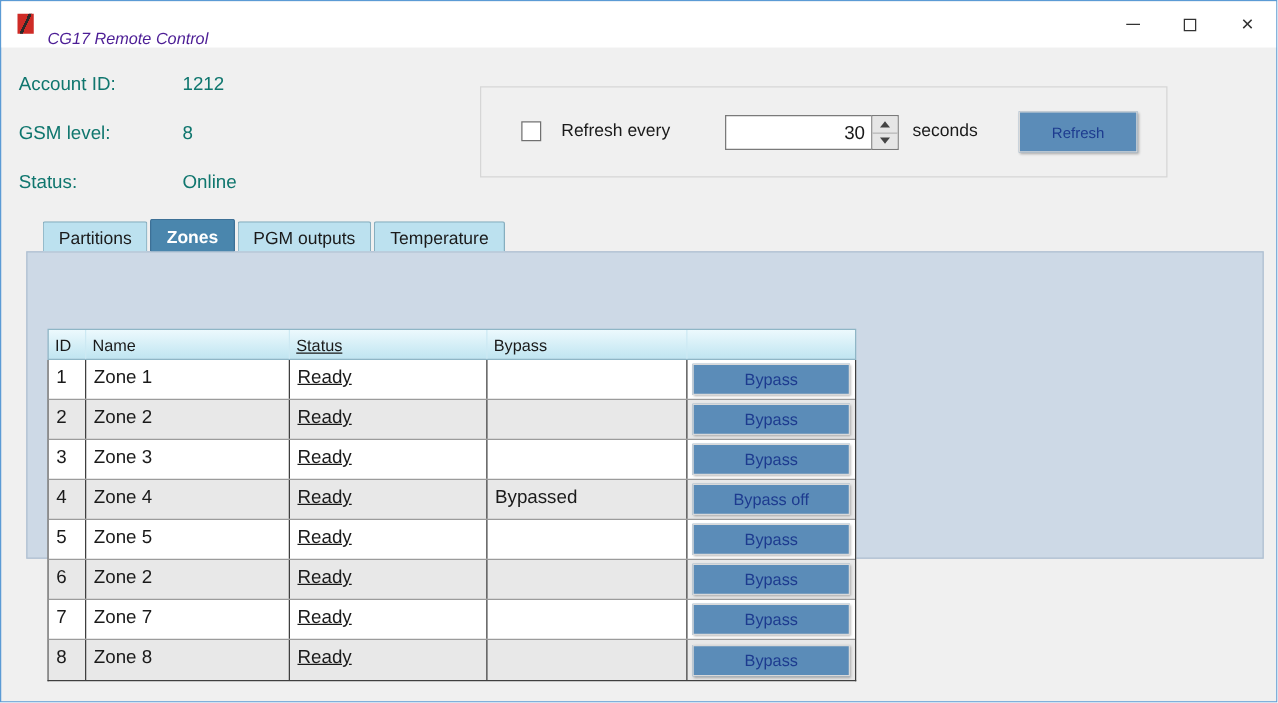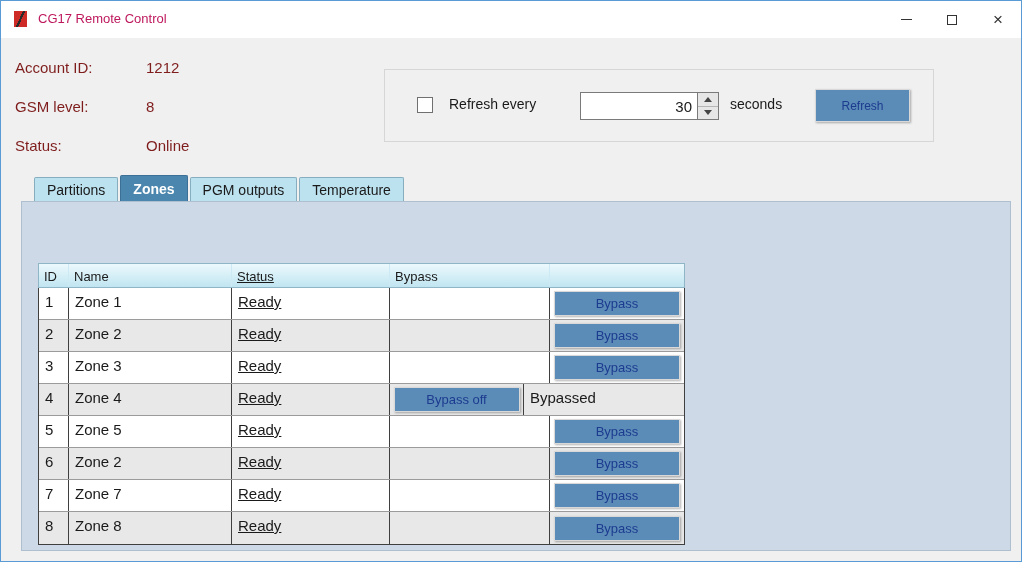--- a/index.html
+++ b/index.html
@@ -10,29 +10,29 @@
     position:relative; width:1022px; height:562px;
     border:1px solid #5b9bd5; background:#f0f0f0; overflow:hidden;
   }
 
   
   .titlebar { position:absolute; left:0; top:0; width:100%; height:37px; background:#ffffff; }
   .app-icon {
     position:absolute; left:13px; top:10px; width:13px; height:16px;
     background: linear-gradient(115deg, transparent 44%, #2a2a2a 44%, #2a2a2a 56%, transparent 56%), #ce2b26;
   }
-  .win-title { position:absolute; left:37px; top:10px; font-size:13px; color:#be185d; }
+  .win-title { position:absolute; left:37px; top:22px; font-size:13px; color:#4c1d95;font-style:italic; }
   .controls { position:absolute; right:0; top:0; height:37px; display:flex; }
   .ctrl { width:46px; height:37px; display:flex; align-items:center; justify-content:center; cursor:default; }
   .glyph-min { width:11px; height:1px; background:#333; display:block; }
   .glyph-max { width:10px; height:10px; border:1px solid #333; display:block; }
   .glyph-close { font-size:17px; color:#333; line-height:1; }
 
   
-  .info-row { position:absolute; left:14px; font-size:15px; color:#7f1d1d; }
+  .info-row { position:absolute; left:14px; font-size:15px; color:#0f766e; }
   .info-row .val { position:absolute; left:131px; white-space:nowrap; }
   .info-label { display:inline-block; min-width:117px; }
 
   
   .groupbox {
     position:absolute; left:383px; top:68px; width:550px; height:73px;
     border:1px solid #d6d6d6; background:#f0f0f0;
   }
   .checkbox {
     position:absolute; left:32px; top:27px; width:16px; height:16px;
@@ -66,21 +66,21 @@
     background:#bce1ef; border:1px solid #86aebf; border-bottom:none;
     border-radius:2px 2px 0 0; font-size:14px; color:#1a1a1a; cursor:default; white-space:nowrap;text-align:right;
   }
   .tab.active {
     background:#4a86ad; color:#ffffff; font-weight:bold;
     height:26px; margin-top:-2px; border-color:#3d7096;
   }
 
   
   .panel {
-    position:absolute; left:20px; top:200px; width:990px; height:350px;
+    position:absolute; left:20px; top:200px; width:990px; height:246px;
     background:#cdd9e6; border:1px solid #aebfd0; z-index:1;
   }
 
   
   .ztable { position:absolute; left:16px; top:61px; width:647px; }
   .thead {
     display:flex; height:25px; border:1px solid #8fb6c6;
     background:linear-gradient(#ecf9fd, #c0e5f1);
   }
   .hcell {
@@ -197,24 +197,24 @@
     <div class="cell c-status">Ready</div>
     <div class="cell c-bypass"></div>
     <div class="cell c-btn">
       <button class="btn-steel zbtn">Bypass</button>
     </div>
   </div>
           <div class="trow alt">
     <div class="cell c-id">4</div>
     <div class="cell c-name">Zone 4</div>
     <div class="cell c-status">Ready</div>
+    <div class="cell c-bypass">Bypassed</div>
     <div class="cell c-btn">
       <button class="btn-steel zbtn">Bypass off</button>
     </div>
-    <div class="cell c-bypass">Bypassed</div>
   </div>
           <div class="trow">
     <div class="cell c-id">5</div>
     <div class="cell c-name">Zone 5</div>
     <div class="cell c-status">Ready</div>
     <div class="cell c-bypass"></div>
     <div class="cell c-btn">
       <button class="btn-steel zbtn">Bypass</button>
     </div>
   </div>

